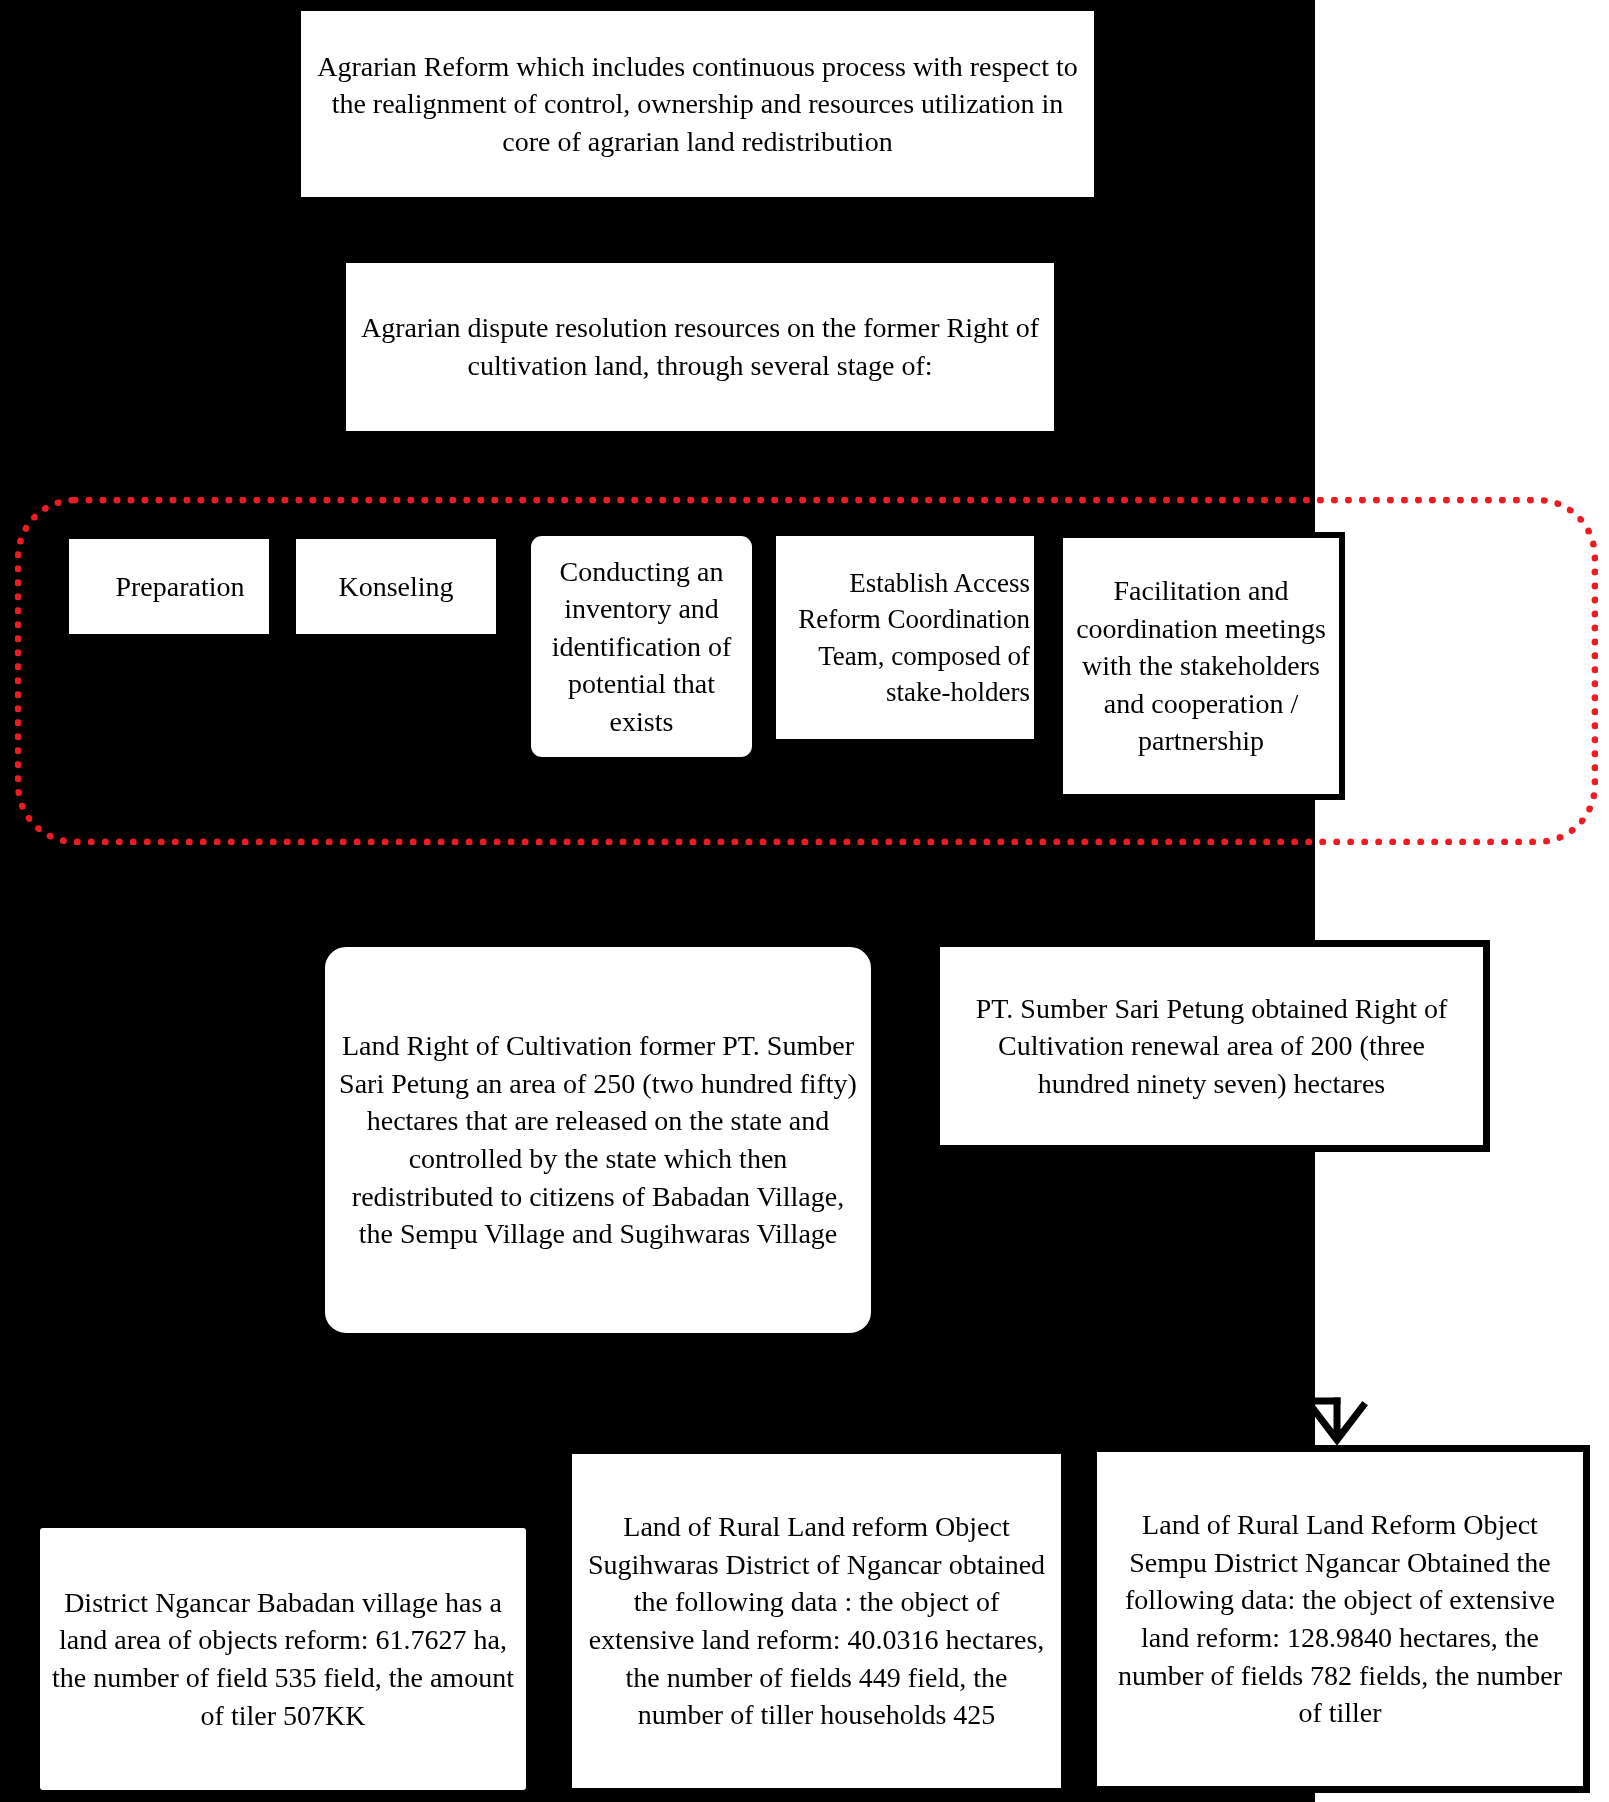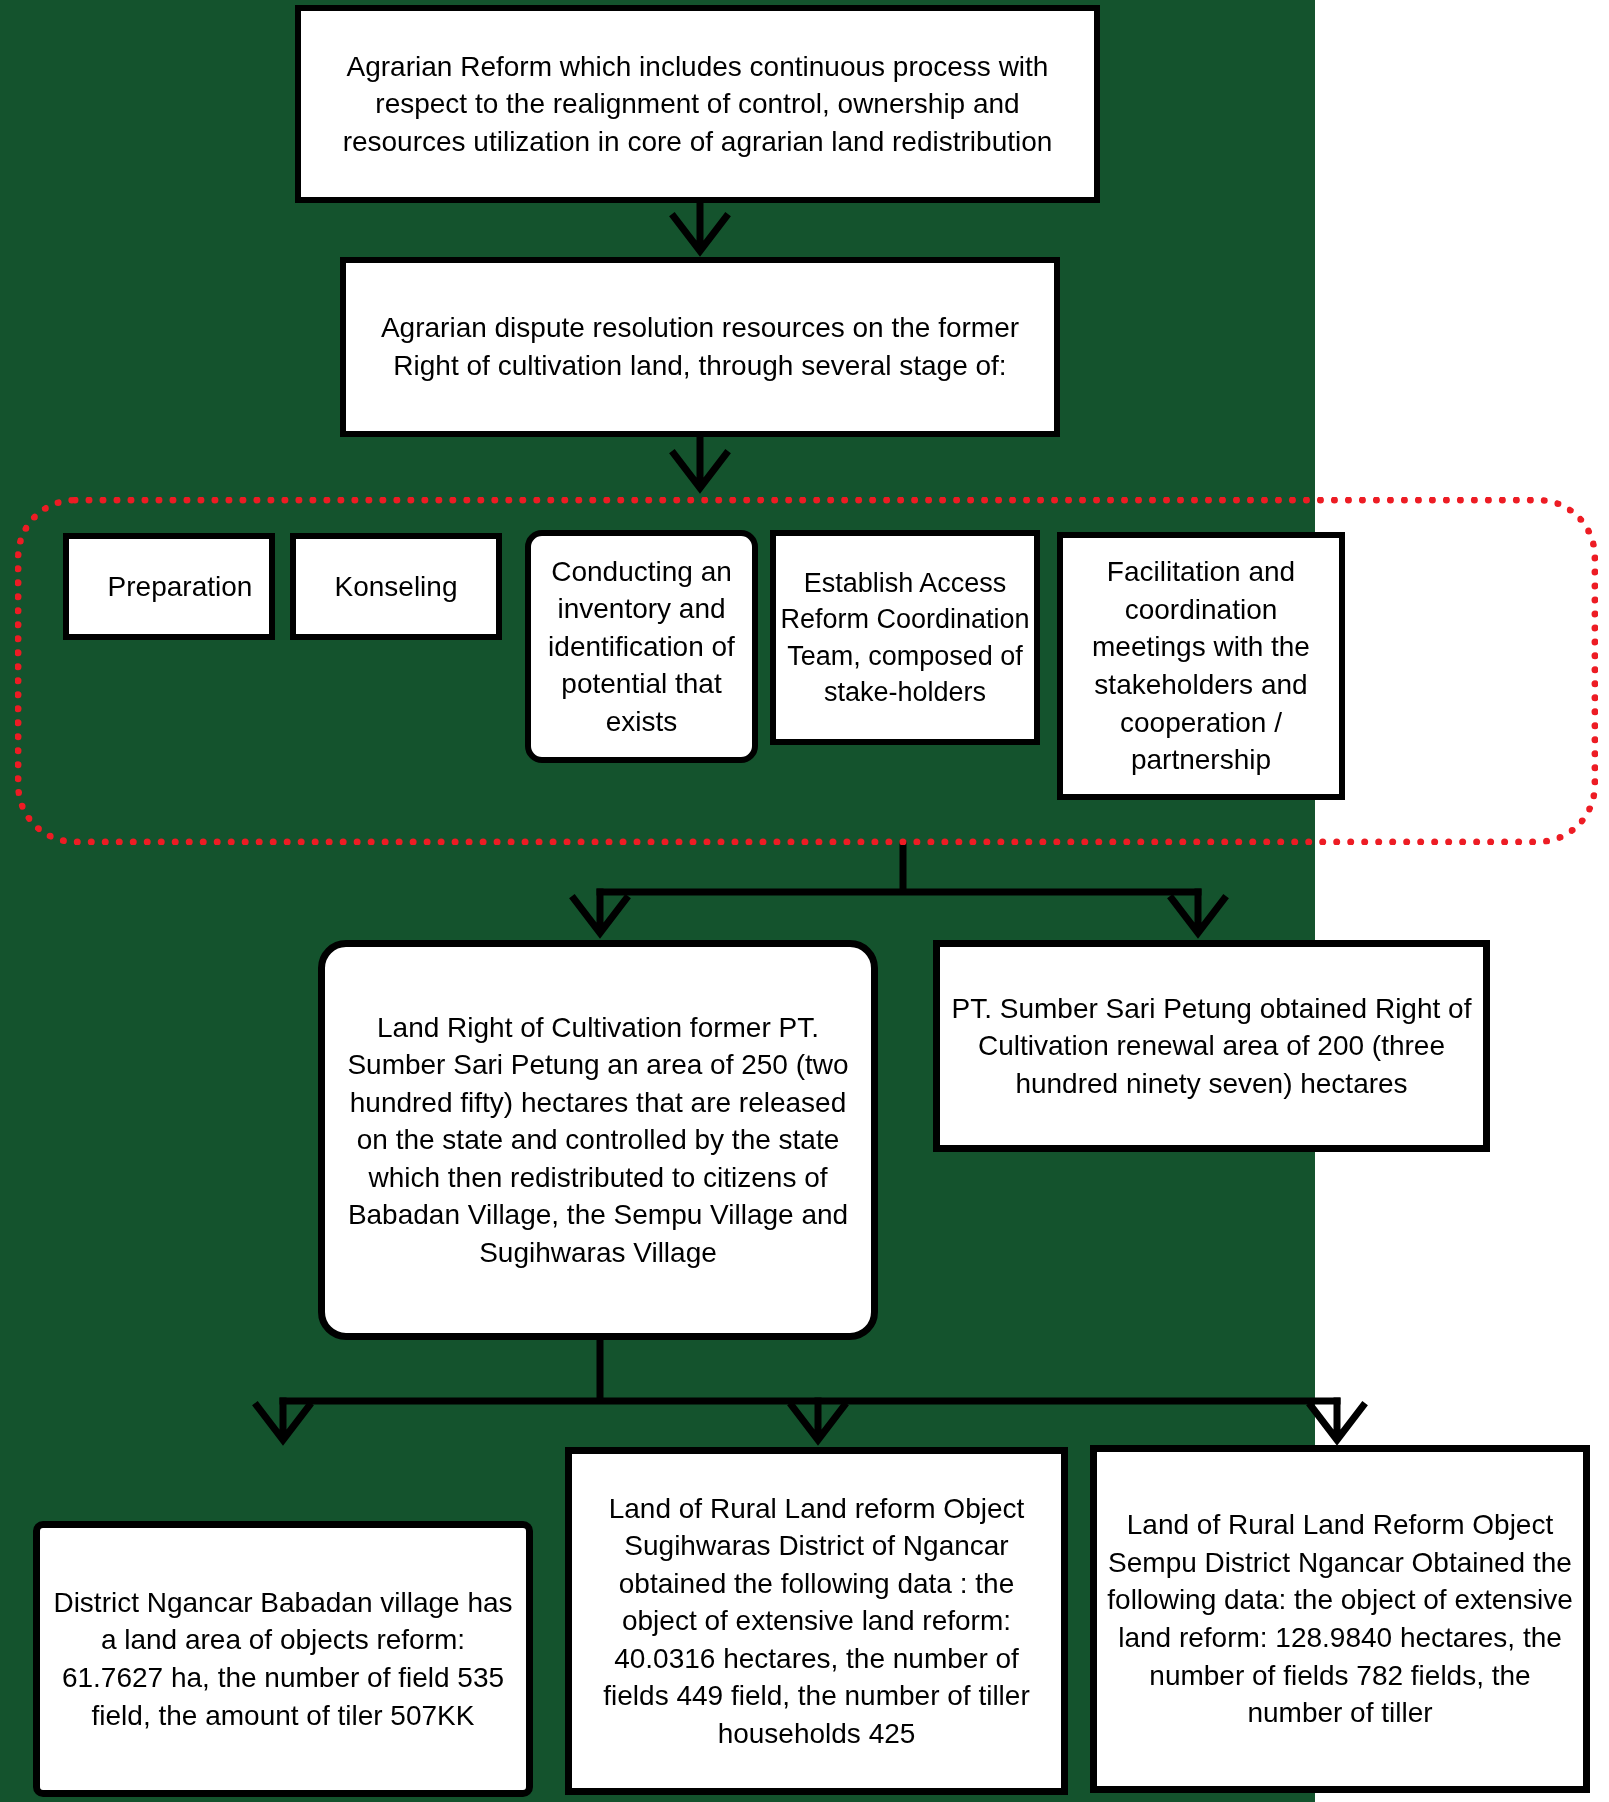--- a/index.html
+++ b/index.html
@@ -1,20 +1,20 @@
 <!DOCTYPE html>
 <html><head>
 <meta charset="utf-8">
 <style>
   html,body{margin:0;padding:0;background:#ffffff;}
   .canvas{
     position:relative;
     width:1315px;height:1802px;
-    background:#14532d;
-    font-family:Liberation Sans, sans-serif;
+    background:#000000;
+    font-family:Liberation Serif, serif;
     color:#000;
   }
   .connectors{position:absolute;left:0;top:0;width:1609px;height:1802px;}
   .connectors path{stroke:#000;stroke-width:7;fill:none;stroke-linecap:square;stroke-linejoin:miter;}
   .box{
     position:absolute;
     box-sizing:border-box;
     border:6px solid #000;
     background:#fff;
     display:flex;align-items:center;justify-content:center;
@@ -27,21 +27,21 @@
   .dotted-frame{
     position:absolute;left:15px;top:497px;width:1583px;height:348px;
     box-sizing:border-box;
     border:7px dotted #ed1c24;
     border-radius:60px;
     background:transparent;
   }
   .b-prep{left:63px;top:533px;width:212px;height:107px;padding-left:32px;}
   .b-kons{left:290px;top:533px;width:212px;height:107px;}
   .b-cond{left:525px;top:530px;width:233px;height:233px;padding:2px 6px;border-radius:17px;}
-  .b-estab{left:770px;top:530px;width:270px;height:215px;padding:2px 4px;font-size:27px;}
+  .b-estab{left:770px;top:530px;width:270px;height:215px;padding:2px 4px;font-size:27px;text-align:right;}
   .b-facil{left:1057px;top:532px;width:288px;height:268px;padding:15px 6px;}
   .b-landright{left:318px;top:940px;width:560px;height:400px;border-width:7px;border-radius:28px;}
   .b-renewal{left:933px;top:940px;width:557px;height:212px;border-width:7px;}
   .b-babadan{left:33px;top:1521px;width:500px;height:276px;border-width:7px;border-radius:10px;}
   .b-sugih{left:565px;top:1447px;width:503px;height:348px;border-width:7px;}
   .b-sempu{left:1090px;top:1445px;width:500px;height:348px;border-width:7px;}
 </style>
 </head>
 <body>
 

